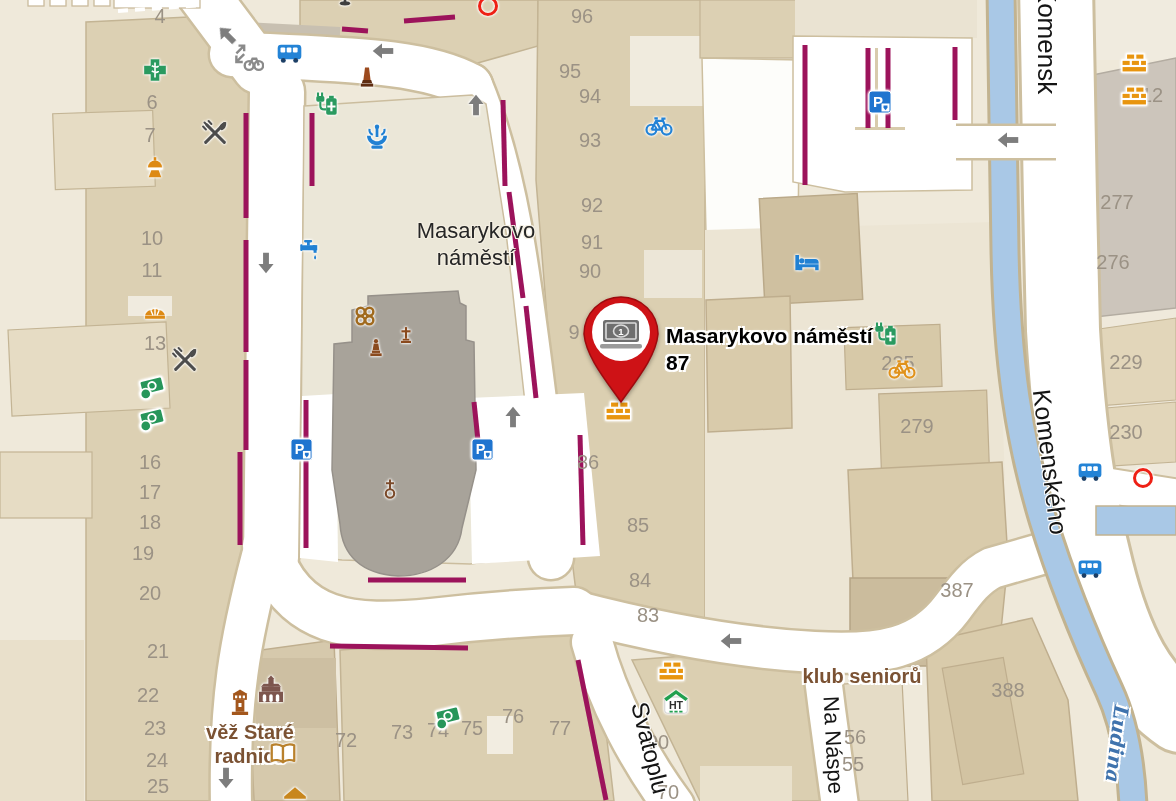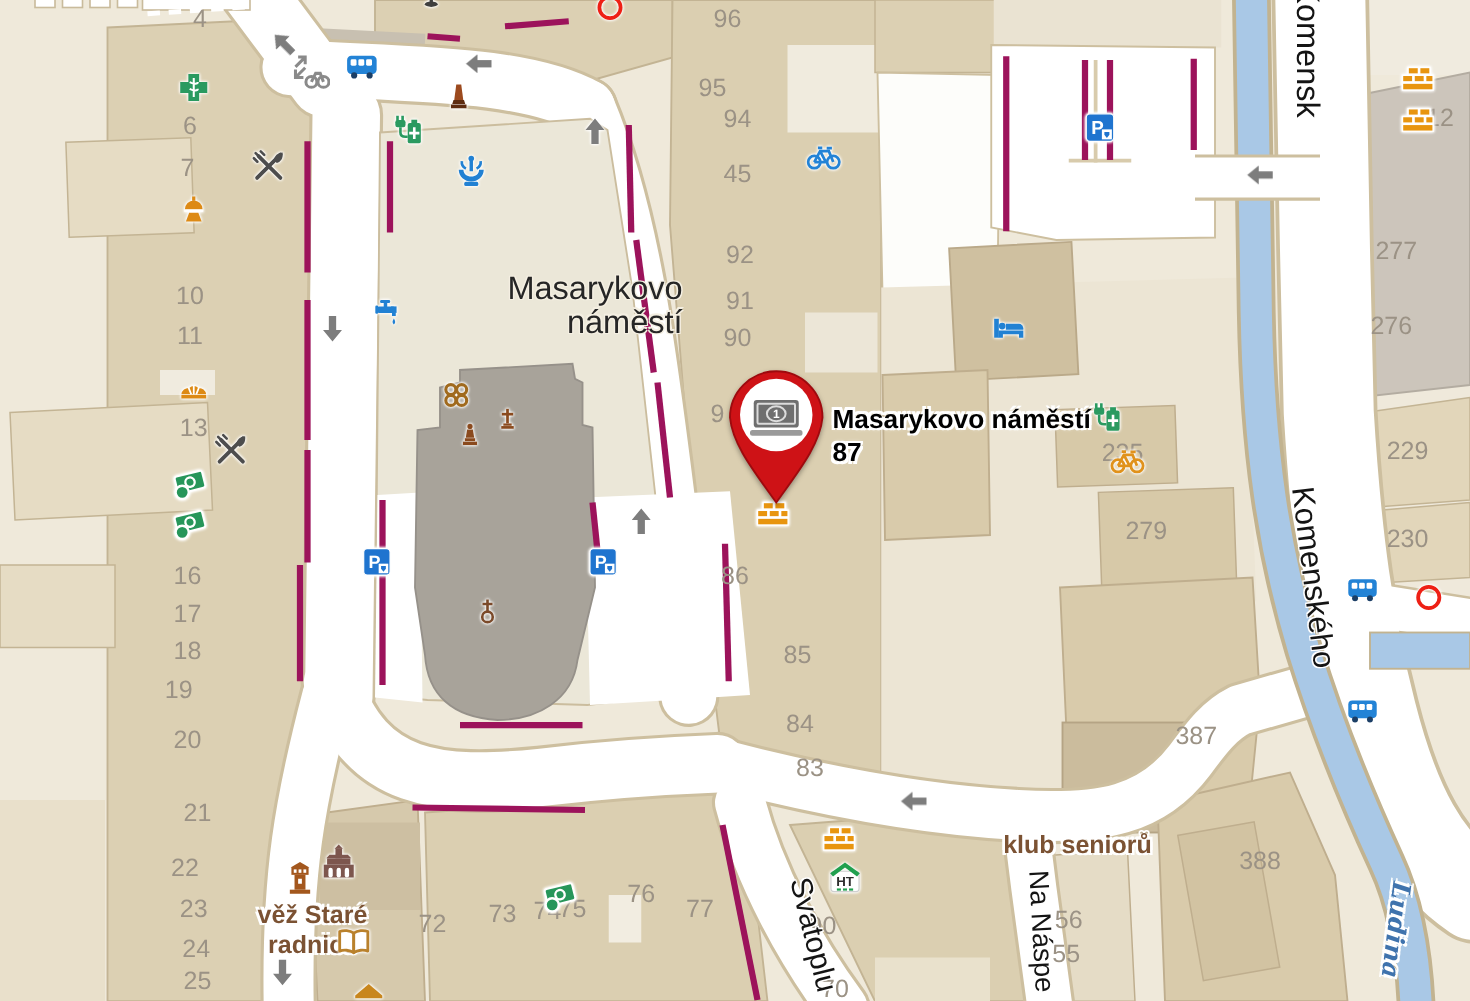--- a/index.html
+++ b/index.html
@@ -3,21 +3,21 @@
 <meta charset="utf-8">
 <style>
   html,body{margin:0;padding:0;}
   body{width:1176px;height:801px;overflow:hidden;font-family:"Liberation Sans",sans-serif;}
   #map{position:relative;width:1176px;height:801px;background:#efe9da;overflow:hidden;}
   #base{position:absolute;left:0;top:0;z-index:1;}
   .hn{position:absolute;transform:translate(-50%,-50%);font-size:20px;color:#9b9285;z-index:3;white-space:nowrap;}
   .icon{position:absolute;z-index:4;filter:drop-shadow(0 0 1.2px #fff) drop-shadow(0 0 1px #fff);}
   .poi-label{position:absolute;transform:translate(-50%,-50%);font-weight:bold;font-size:20px;color:#7b5233;text-align:center;line-height:24px;z-index:3;white-space:nowrap;
     text-shadow:-2px -2px 0 #fff,2px -2px 0 #fff,-2px 2px 0 #fff,2px 2px 0 #fff,0 0 3px #fff;}
-  .area-label{position:absolute;transform:translate(-50%,-50%);font-size:26px;color:#262626;text-align:right;line-height:27px;z-index:3;white-space:nowrap;
+  .area-label{position:absolute;transform:translate(-50%,-50%);font-size:22px;color:#262626;text-align:center;line-height:27px;z-index:3;white-space:nowrap;
     text-shadow:-1px -1px 0 #f4efe2,1px -1px 0 #f4efe2,-1px 1px 0 #f4efe2,1px 1px 0 #f4efe2;}
   .street-label{position:absolute;font-size:25px;color:#141414;z-index:3;white-space:nowrap;
     text-shadow:-1px -1px 0 #fff,1px -1px 0 #fff,-1px 1px 0 #fff,1px 1px 0 #fff;}
   .river-label{position:absolute;font-family:"DejaVu Serif",serif;font-style:italic;font-weight:bold;font-size:20px;color:#3f73ad;z-index:3;white-space:nowrap;
     text-shadow:-2px -2px 0 #fff,2px -2px 0 #fff,-2px 2px 0 #fff,2px 2px 0 #fff;}
   .marker-label{position:absolute;font-weight:bold;font-size:21px;color:#000;line-height:27px;z-index:7;white-space:nowrap;
     text-shadow:-2px -2px 0 #fff,2px -2px 0 #fff,-2px 2px 0 #fff,2px 2px 0 #fff,0 0 4px #fff;}
   #pin{position:absolute;left:576px;top:290px;z-index:6;filter:drop-shadow(0 2px 2px rgba(0,0,0,.35));}
 </style>
 </head>
@@ -370,33 +370,33 @@
 <div class="hn" style="left:143px;top:553px">19</div>
 <div class="hn" style="left:150px;top:593px">20</div>
 <div class="hn" style="left:158px;top:651px">21</div>
 <div class="hn" style="left:148px;top:695px">22</div>
 <div class="hn" style="left:155px;top:728px">23</div>
 <div class="hn" style="left:157px;top:760px">24</div>
 <div class="hn" style="left:158px;top:786px">25</div>
 <div class="hn" style="left:582px;top:16px">96</div>
 <div class="hn" style="left:570px;top:71px">95</div>
 <div class="hn" style="left:590px;top:96px">94</div>
-<div class="hn" style="left:590px;top:140px">45</div>
+<div class="hn" style="left:590px;top:140px">93</div>
 <div class="hn" style="left:592px;top:205px">92</div>
 <div class="hn" style="left:592px;top:242px">91</div>
 <div class="hn" style="left:590px;top:271px">90</div>
 <div class="hn" style="left:574px;top:332px">9</div>
 <div class="hn" style="left:588px;top:462px">86</div>
 <div class="hn" style="left:638px;top:525px">85</div>
 <div class="hn" style="left:640px;top:580px">84</div>
 <div class="hn" style="left:648px;top:615px">83</div>
 <div class="hn" style="left:346px;top:740px">72</div>
 <div class="hn" style="left:402px;top:732px">73</div>
 <div class="hn" style="left:438px;top:730px">74</div>
-<div class="hn" style="left:458px;top:728px">75</div>
+<div class="hn" style="left:472px;top:728px">75</div>
 <div class="hn" style="left:513px;top:716px">76</div>
 <div class="hn" style="left:560px;top:728px">77</div>
 <div class="hn" style="left:658px;top:742px">90</div>
 <div class="hn" style="left:668px;top:792px">70</div>
 <div class="hn" style="left:1117px;top:202px">277</div>
 <div class="hn" style="left:1113px;top:262px">276</div>
 <div class="hn" style="left:1126px;top:362px">229</div>
 <div class="hn" style="left:1126px;top:432px">230</div>
 <div class="hn" style="left:917px;top:426px">279</div>
 <div class="hn" style="left:957px;top:590px">387</div>

